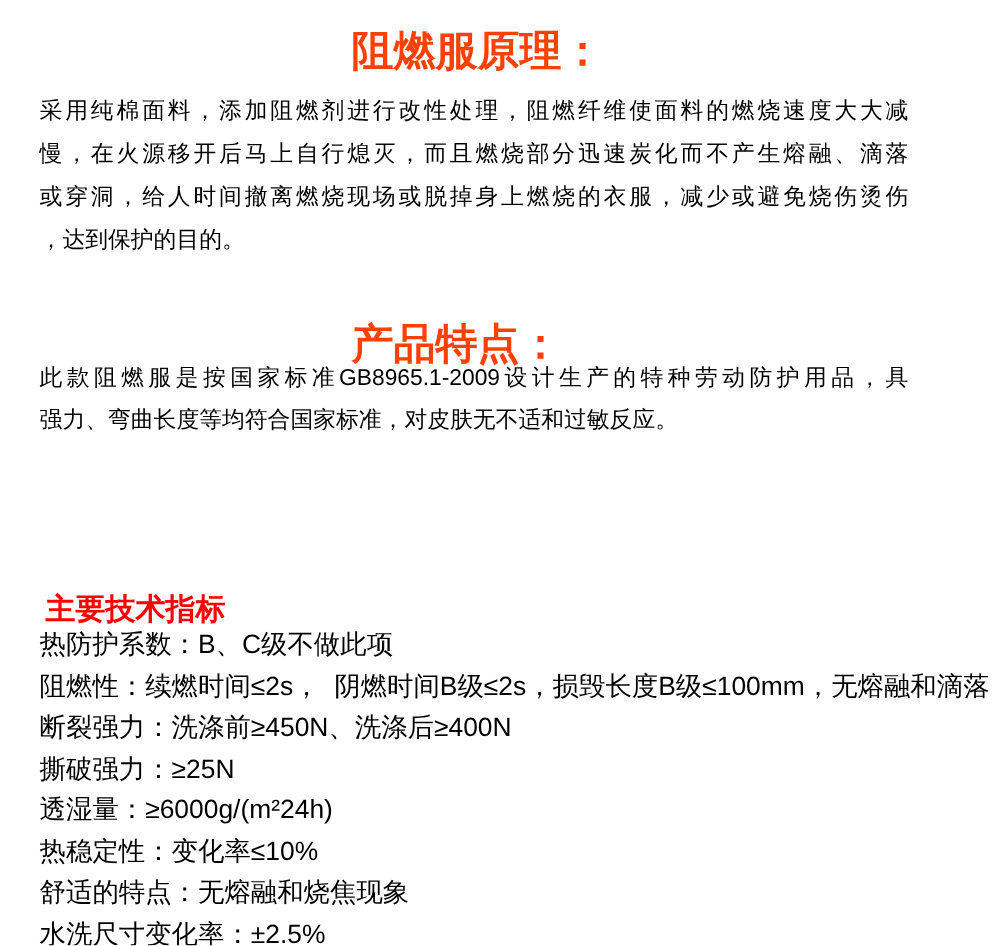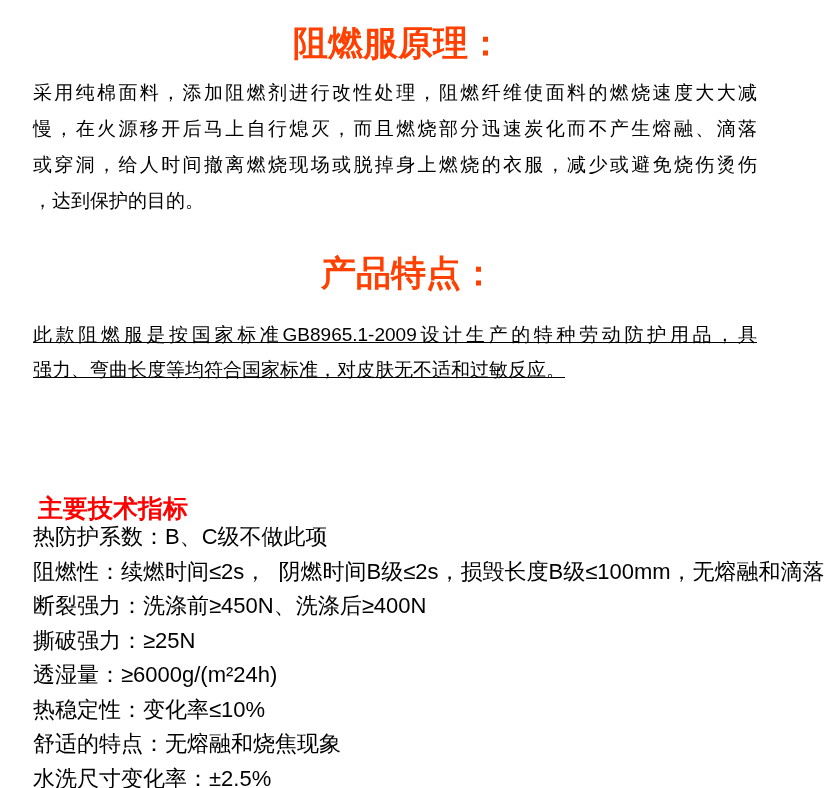--- a/index.html
+++ b/index.html
@@ -16,31 +16,31 @@
   .section-title {
     position: absolute;
     left: 293px;
     font-size: 35px;
     font-weight: bold;
     color: #ff4000;
     white-space: nowrap;
     line-height: 1.2;
   }
   .title-principle { top: 22px; }
-  .title-features  { top: 252px; margin-left: 28px; }
+  .title-features  { top: 266px; }
   .para {
     position: absolute;
     left: 33px;
     width: 724px;
     font-size: 19px;
     color: #000000;
   }
   .para-principle { top: 75px; }
   .para-principle .para-line { line-height: 36px; height: 36px; }
-  .para-features  { top: 317px; text-decoration: underline; }
+  .para-features  { top: 298px; }
   .para-features  .para-line { line-height: 35px; height: 35px; }
   .para-line.just {
     text-align: justify;
     text-align-last: justify;
   }
   .specs-heading {
     position: absolute;
     left: 38px;
     top: 493px;
     font-size: 25px;

